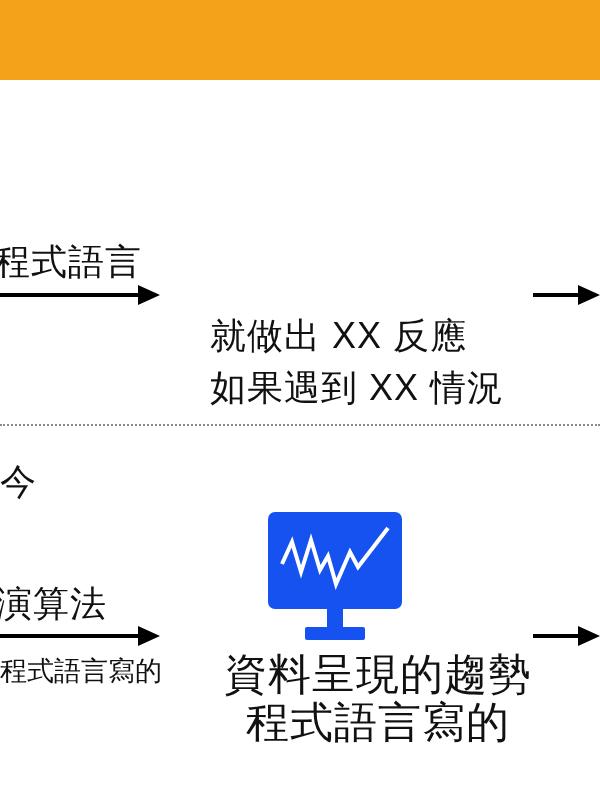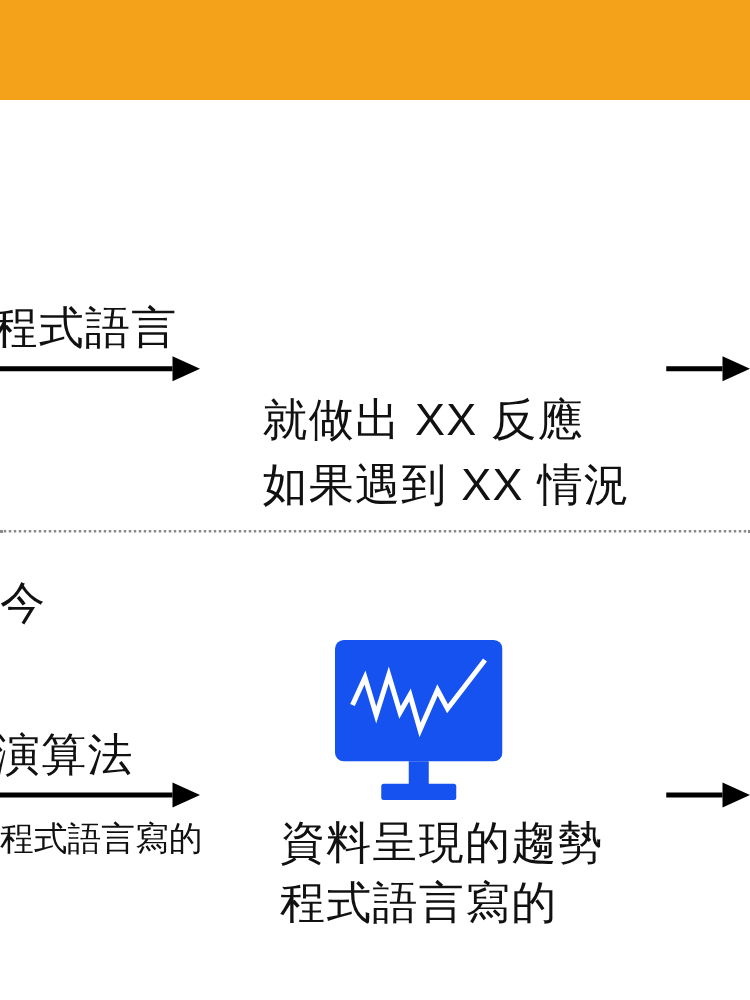--- a/index.html
+++ b/index.html
@@ -31,21 +31,21 @@
     color: #ffffff; font-size: 27px; font-weight: 500; letter-spacing: 0.5px;
   }
 
   .big-label { position: absolute; font-size: 36px; font-weight: 500; letter-spacing: 1px; white-space: nowrap; }
   .label-prog { left: -6px; top: 238px; }
   .label-now  { left: 0px;  top: 458px; }
   .label-algo { left: -4px; top: 580px; }
 
   .caption { position: absolute; font-size: 36px; font-weight: 500; line-height: 52px; letter-spacing: 1px; white-space: nowrap; }
   .caption-1 { left: 210px; top: 310px; }
-  .caption-2 { left: 224px; top: 650px; font-size: 36px; line-height: 48px; }
+  .caption-2 { left: 224px; top: 650px; font-size: 43px; line-height: 48px; text-align: center; }
 
   .sub-text { position: absolute; left: 0; top: 652px; font-size: 27px; font-weight: 400; line-height: 38px; white-space: nowrap; }
 
   
   .arrow {
     position: absolute; height: 4px;
     background: var(--arrow, #000000);
   }
   .arrow::after {
     content: ""; position: absolute; left: 100%; top: 50%;

